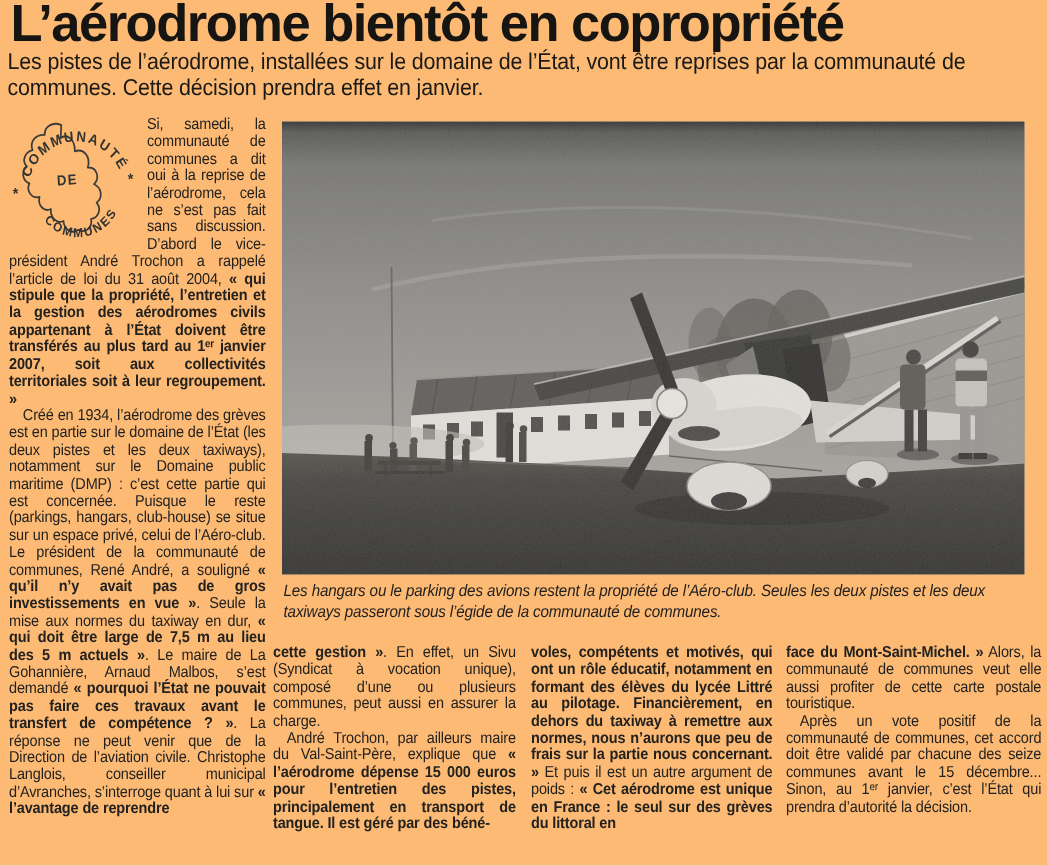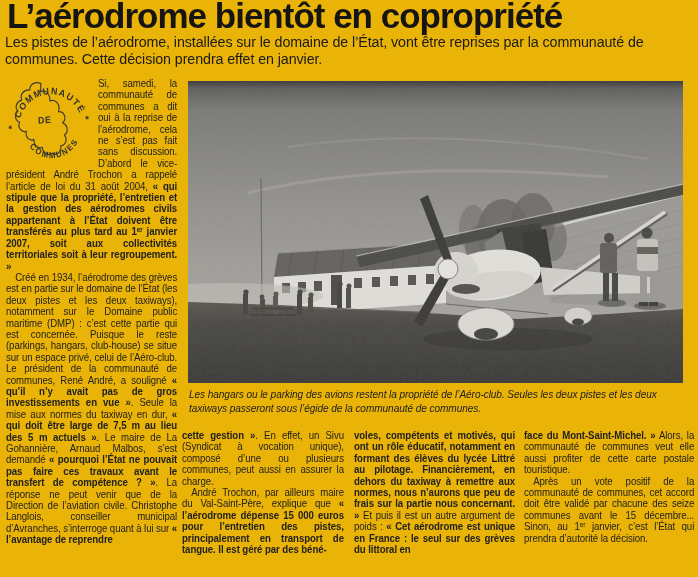--- a/index.html
+++ b/index.html
@@ -1,18 +1,18 @@
 <!DOCTYPE html>
 <html lang="fr"><head>
 <meta charset="utf-8">
 <style>
   html,body{margin:0;padding:0;background:#ddd;}
   .page{
     position:relative;width:698px;height:577px;overflow:hidden;
-    background:#eab308;font-family:"Liberation Sans",sans-serif;color:#21201d;
+    background:#fdba74;font-family:"Liberation Sans",sans-serif;color:#21201d;
   }
   .headline{
     position:absolute;left:7px;top:-4px;margin:0;
     font-size:35px;font-weight:700;letter-spacing:-1px;color:#161512;white-space:nowrap;
   }
   .lede{
     position:absolute;left:5px;top:33px;width:730px;margin:0;
     transform:scaleX(0.94);transform-origin:0 0;
     font-size:15.2px;line-height:17.4px;letter-spacing:-0.1px;color:#1b1a17;
   }

